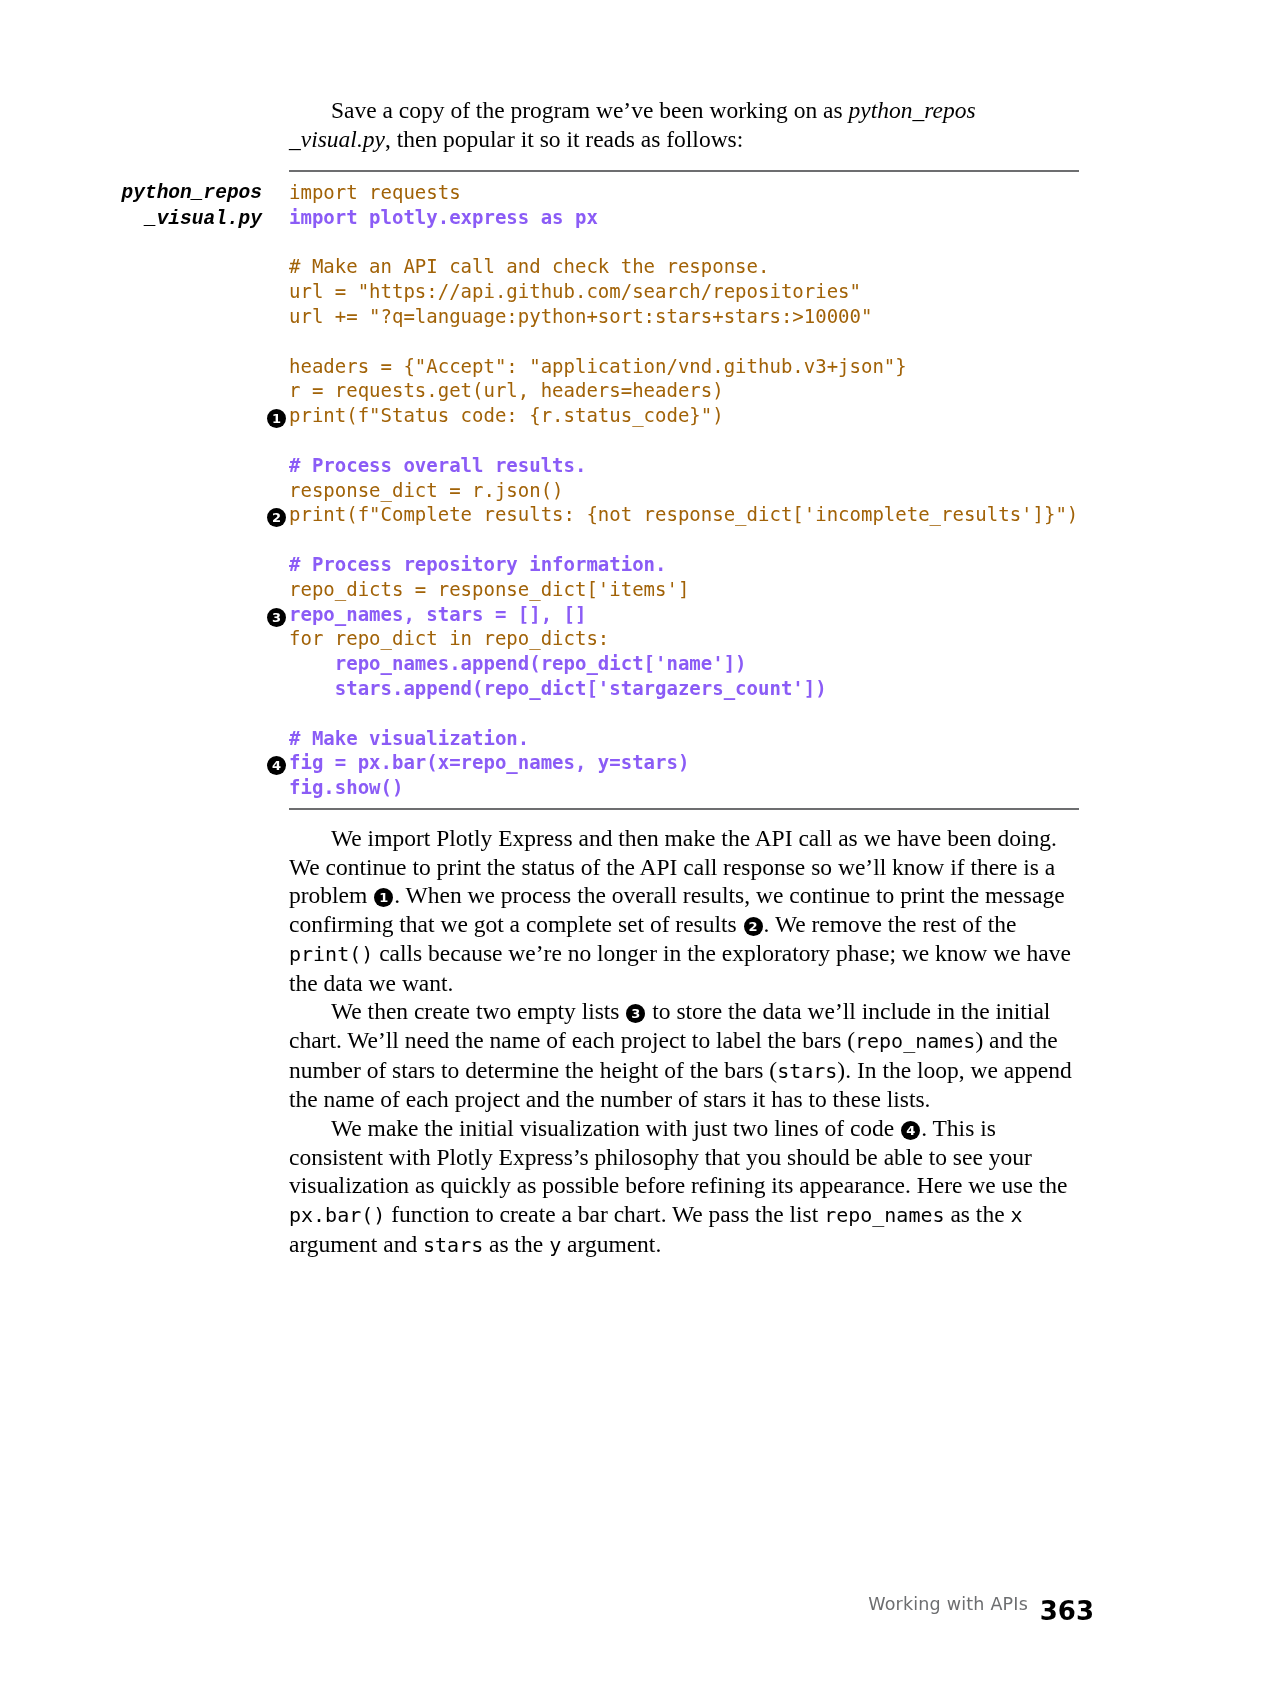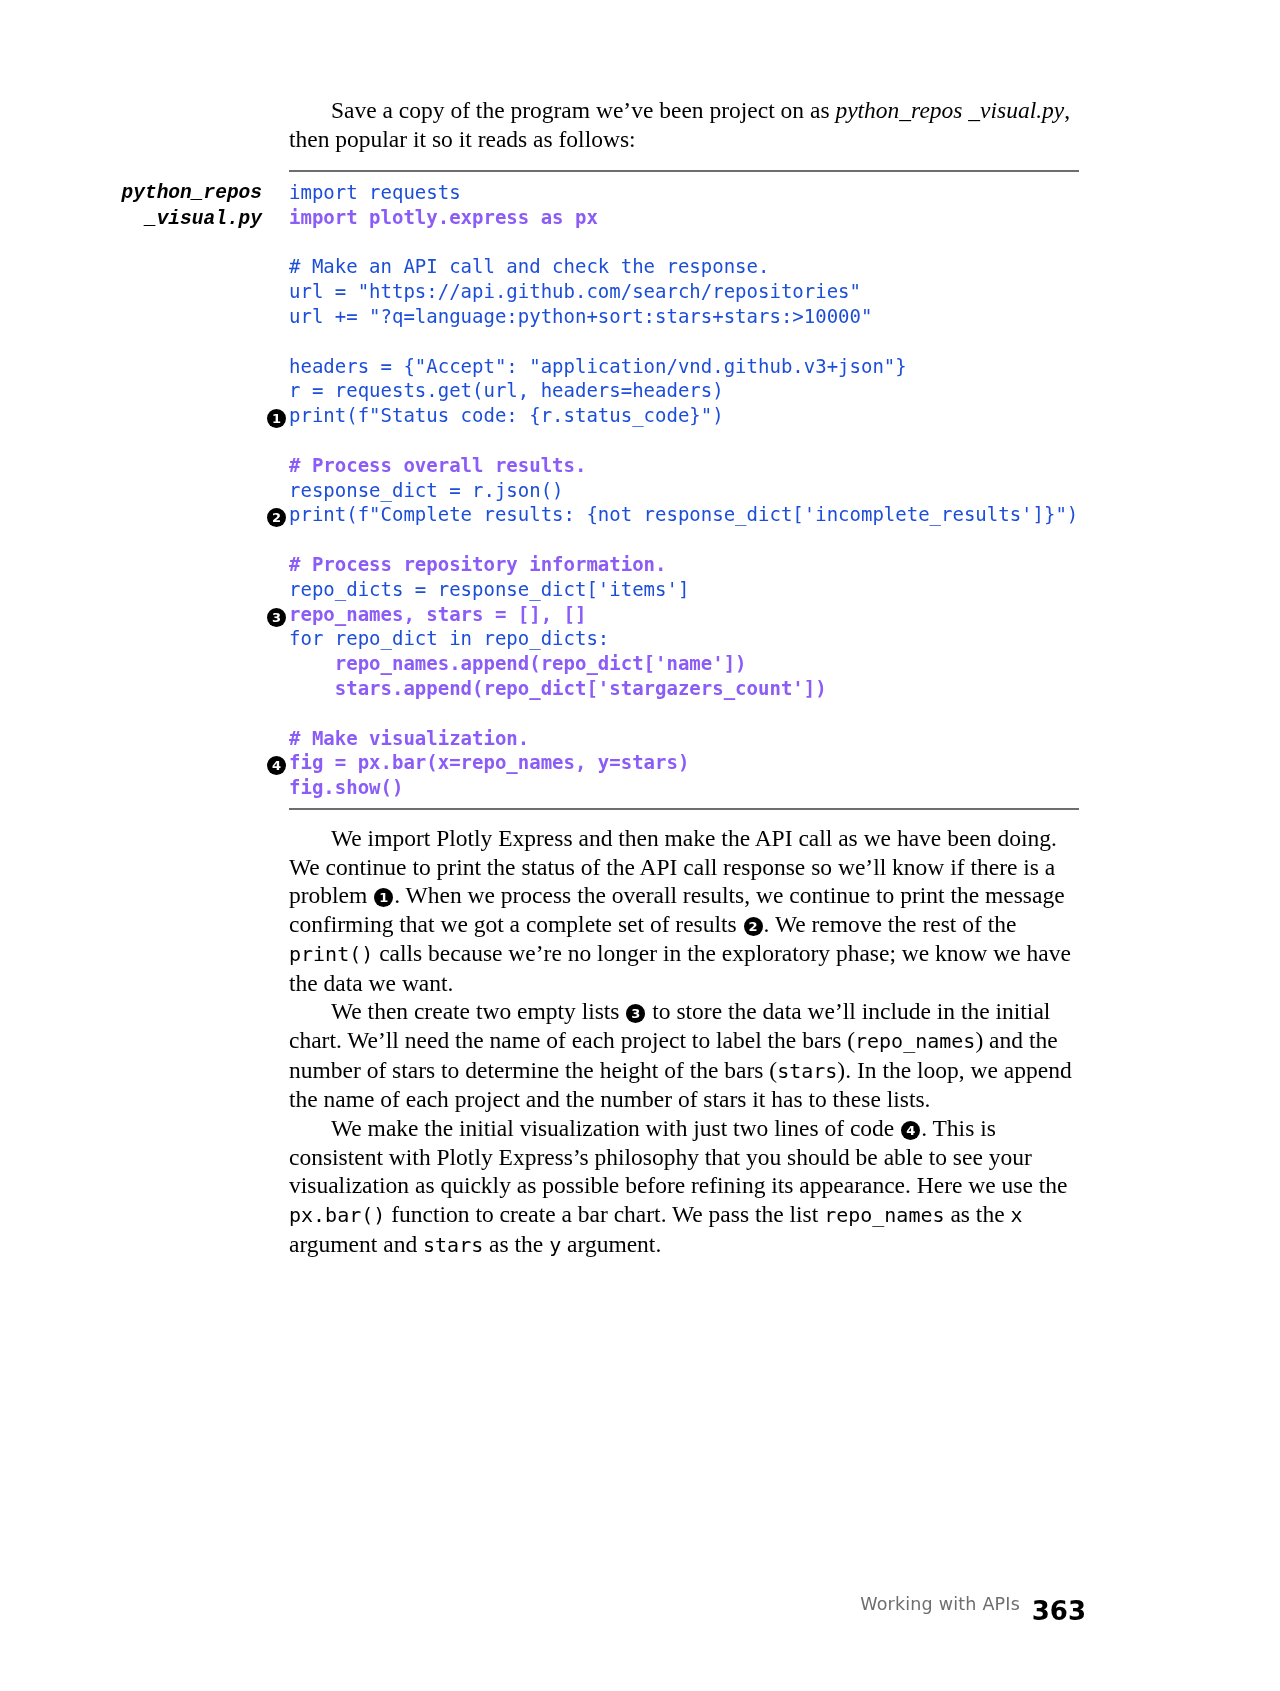--- a/index.html
+++ b/index.html
@@ -70,21 +70,21 @@
     font-size: 19px;
     line-height: 24.8px;
     white-space: pre;
   }
   .code-line {
     position: relative;
     height: 24.8px;
     white-space: pre;
   }
   .code-line.blank { height: 24.8px; }
-  .c-dim  { color: #1d4ed8; }
+  .c-dim  { color: #a16207; }
   .c-bold { color: #8b5cf6; font-weight: bold; }
 
   .callout-gutter {
     position: absolute;
     left: -22px;
     top: 2px;
     width: 20px;
     height: 20px;
   }
 
@@ -126,20 +126,21 @@
     font-size: 20px;
   }
 
   
   .footer {
     position: absolute;
     left: 0;
     top: 1588px;
     width: 1112px;
     height: 40px;
+    padding-left: 8px;
   }
   .footer-chapter {
     position: absolute;
     right: 92px;
     top: 6px;
     font-family: "DejaVu Sans", "Liberation Sans", sans-serif;
     font-size: 17.5px;
     color: #6d6e70;
     letter-spacing: 0.2px;
   }
@@ -153,21 +154,21 @@
     color: #000;
     margin-top: 8px;
   }
 </style>
 </head>
 <body>
 
 <div class="page">
 
   <div class="intro">
-    <span class="indent"></span><span>Save a copy of the program we’ve been project on as </span><span class="ital">python_repos _visual.py</span><span>, then popular it so it reads as follows:</span>
+    <span class="indent"></span><span>Save a copy of the program we’ve been working on as </span><span class="ital">python_repos _visual.py</span><span>, then popular it so it reads as follows:</span>
   </div>
 
   <div class="code-rule top"></div>
 
   <div class="file-label">
     <div>python_repos</div>
     <div>_visual.py</div>
   </div>
 
   <div class="code-block" id="code-block"><div class="code-line"><span class="c-dim">import requests</span></div><div class="code-line"><span class="c-bold">import plotly.express as px</span></div><div class="code-line blank"><span class="c-dim">&nbsp;</span></div><div class="code-line"><span class="c-dim"># Make an API call and check the response.</span></div><div class="code-line"><span class="c-dim">url = "https://api.github.com/search/repositories"</span></div><div class="code-line"><span class="c-dim">url += "?q=language:python+sort:stars+stars:&gt;10000"</span></div><div class="code-line blank"><span class="c-dim">&nbsp;</span></div><div class="code-line"><span class="c-dim">headers = {"Accept": "application/vnd.github.v3+json"}</span></div><div class="code-line"><span class="c-dim">r = requests.get(url, headers=headers)</span></div><div class="code-line"><span class="callout-gutter"><span class="cnum">1</span></span><span class="c-dim">print(f"Status code: {r.status_code}")</span></div><div class="code-line blank"><span class="c-dim">&nbsp;</span></div><div class="code-line"><span class="c-bold"># Process overall results.</span></div><div class="code-line"><span class="c-dim">response_dict = r.json()</span></div><div class="code-line"><span class="callout-gutter"><span class="cnum">2</span></span><span class="c-dim">print(f"Complete results: {not response_dict['incomplete_results']}")</span></div><div class="code-line blank"><span class="c-dim">&nbsp;</span></div><div class="code-line"><span class="c-bold"># Process repository information.</span></div><div class="code-line"><span class="c-dim">repo_dicts = response_dict['items']</span></div><div class="code-line"><span class="callout-gutter"><span class="cnum">3</span></span><span class="c-bold">repo_names, stars = [], []</span></div><div class="code-line"><span class="c-dim">for repo_dict in repo_dicts:</span></div><div class="code-line"><span class="c-bold">    repo_names.append(repo_dict['name'])</span></div><div class="code-line"><span class="c-bold">    stars.append(repo_dict['stargazers_count'])</span></div><div class="code-line blank"><span class="c-dim">&nbsp;</span></div><div class="code-line"><span class="c-bold"># Make visualization.</span></div><div class="code-line"><span class="callout-gutter"><span class="cnum">4</span></span><span class="c-bold">fig = px.bar(x=repo_names, y=stars)</span></div><div class="code-line"><span class="c-bold">fig.show()</span></div></div>

